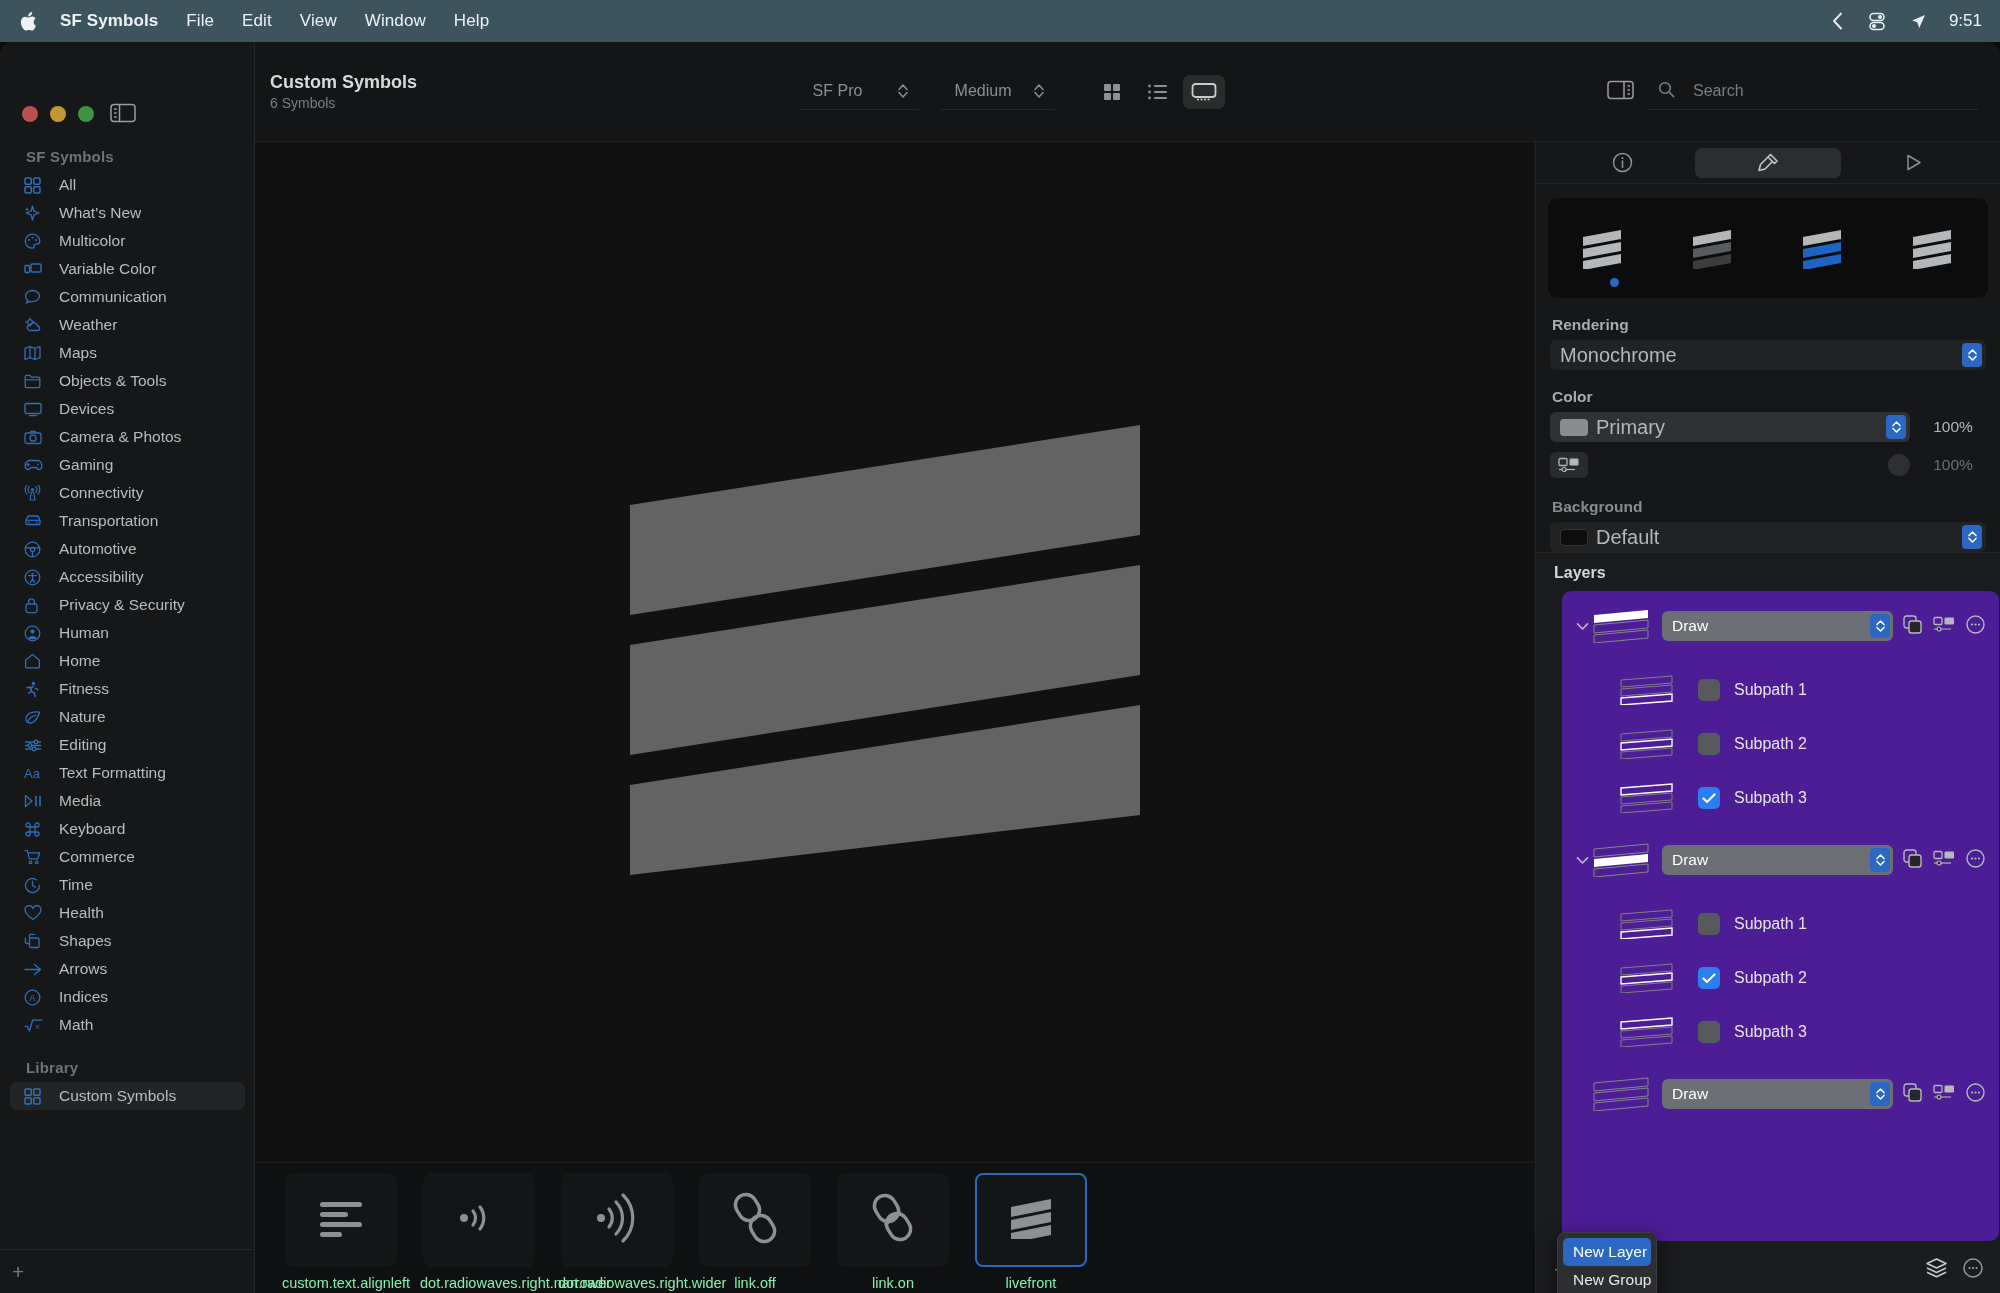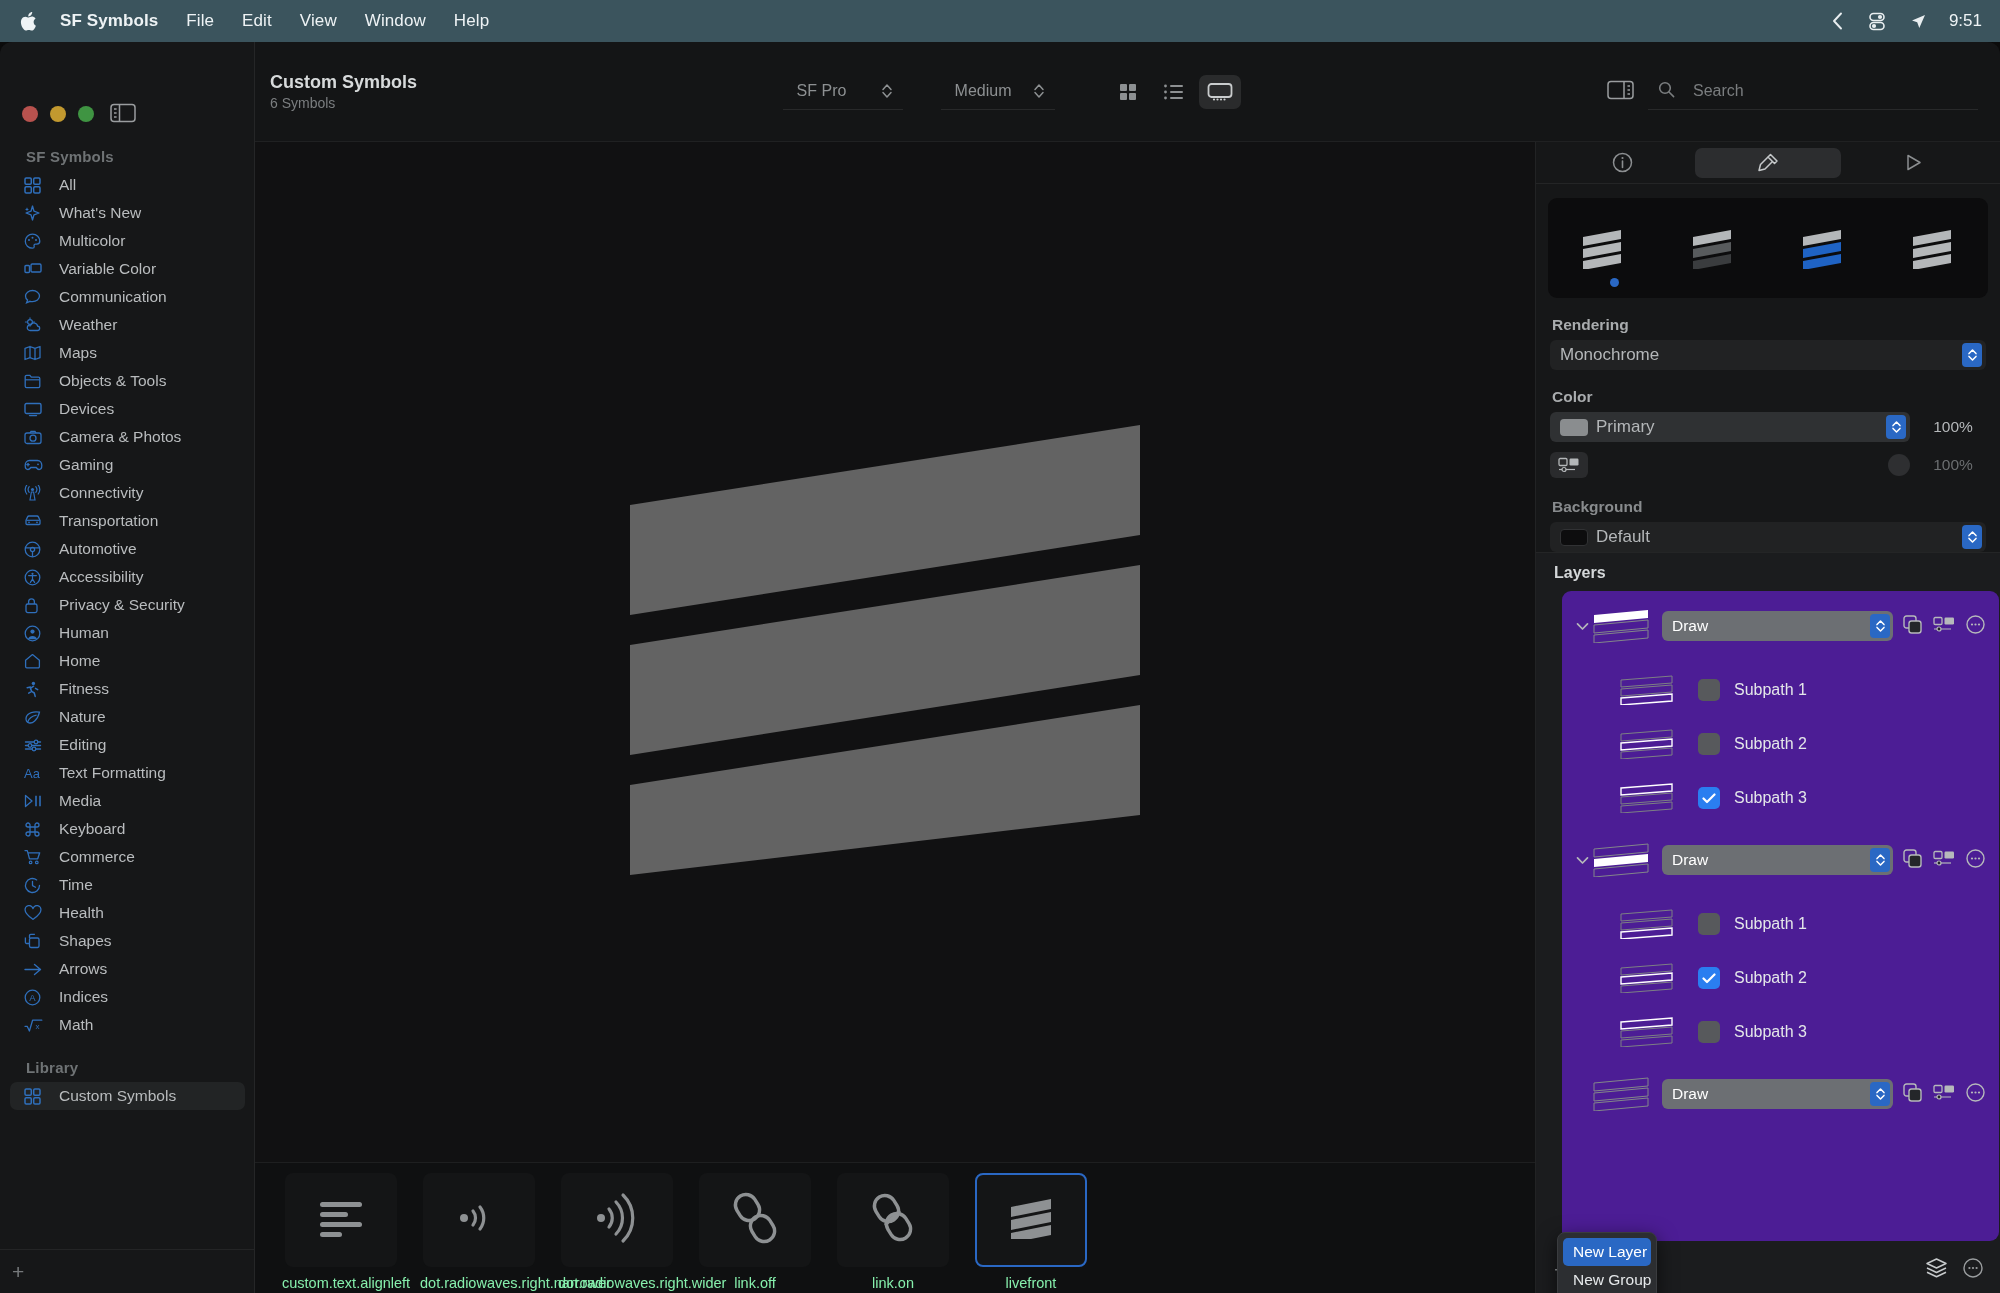--- a/index.html
+++ b/index.html
@@ -69,21 +69,21 @@
   .toolbar {
     position:absolute; left:255px; top:0; width:1745px; height:100px;
     background:#141516;
     border-bottom:1px solid #202122;
     display:flex; align-items:center;
   }
   .doc-title-wrap { margin-left:15px; }
   .doc-title { color:#d7dadb; font-size:18px; font-weight:bold; line-height:1.15;}
   .doc-sub { color:#7b7e80; font-size:14px; margin-top:2px;}
 
-  .tb-mid { margin-left:auto; display:flex; align-items:center; gap:16px; }
+  .tb-mid { margin-left:auto; display:flex; align-items:center; gap:0px; }
   .tb-pop {
     display:flex; align-items:center; justify-content:space-between;
     height:36px; padding: 0 10px 0 14px;
     border-bottom:1px solid #28292a;
     color:#8d9092; font-size:16px;
     min-width:120px;
   }
   .tb-pop .label{ margin-right:22px;}
   .stepper { display:flex; flex-direction:column; align-items:center; justify-content:center; gap:2px; color:#8d9092;}
   .tb-seg { display:flex; align-items:center; gap:4px; margin-left:36px;}
@@ -138,21 +138,21 @@
     position:relative; display:flex; align-items:center; justify-content:space-around; padding-top:4px;
   }
   .preview-dot { position:absolute; left:62px; bottom:11px; width:9px; height:9px; border-radius:50%; background:#2a68c4;}
 
   .insp-section { padding: 0 14px; }
   .sec-label { color:#a9acae; font-size:15.5px; font-weight:bold; margin: 18px 0 6px 2px;}
   .sec-label.dim { color:#888b8d; }
   .popup {
     height:30px; border-radius:6px; background:#2a2b2d;
     display:flex; align-items:center; justify-content:space-between;
-    padding: 0 4px 0 10px; color:#b4b7b9; font-size:17px;
+    padding: 0 4px 0 10px; color:#b4b7b9; font-size:20px;
   }
   .popup.flat { background:#212223; }
   .pop-chev {
     width:20px; height:24px; border-radius:4px; background:#2a68c4;
     display:flex; flex-direction:column; align-items:center; justify-content:center; gap:1px; color:#fff;
   }
   .swatch { width:28px; height:17px; border-radius:4px; margin-right:8px; flex:none; }
   .color-row { display:flex; align-items:center; gap:10px; }
   .pct-box {
     width:66px; height:30px; border-radius:6px; display:flex; align-items:center; justify-content:center;

